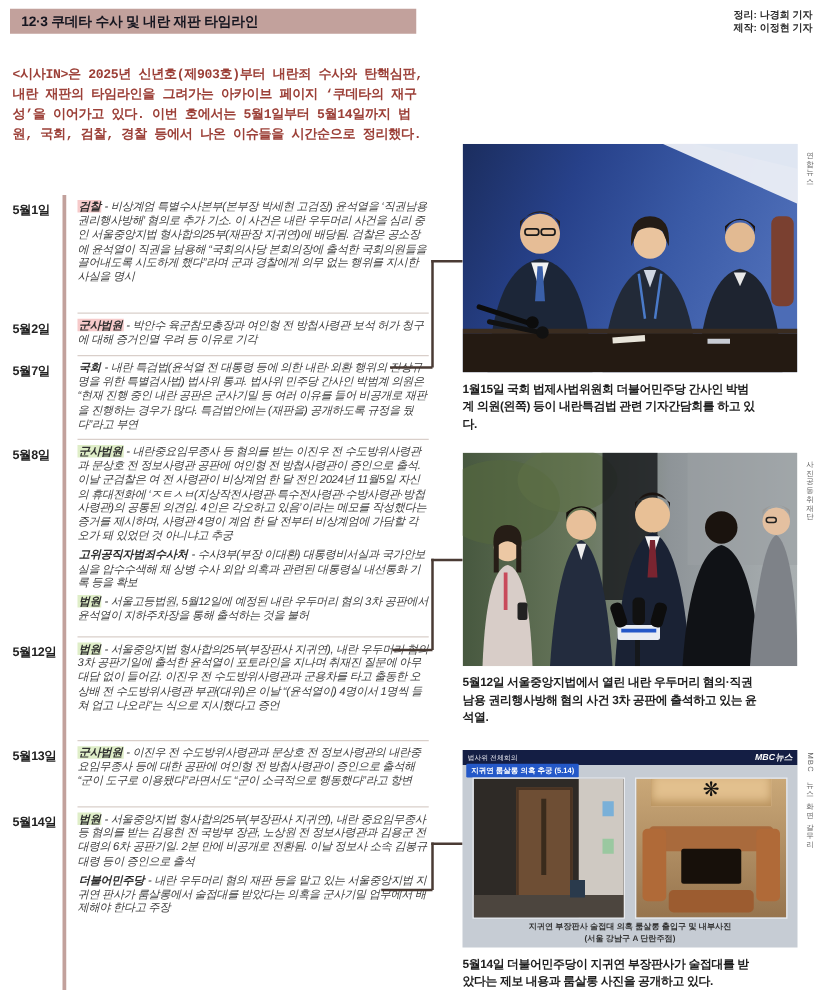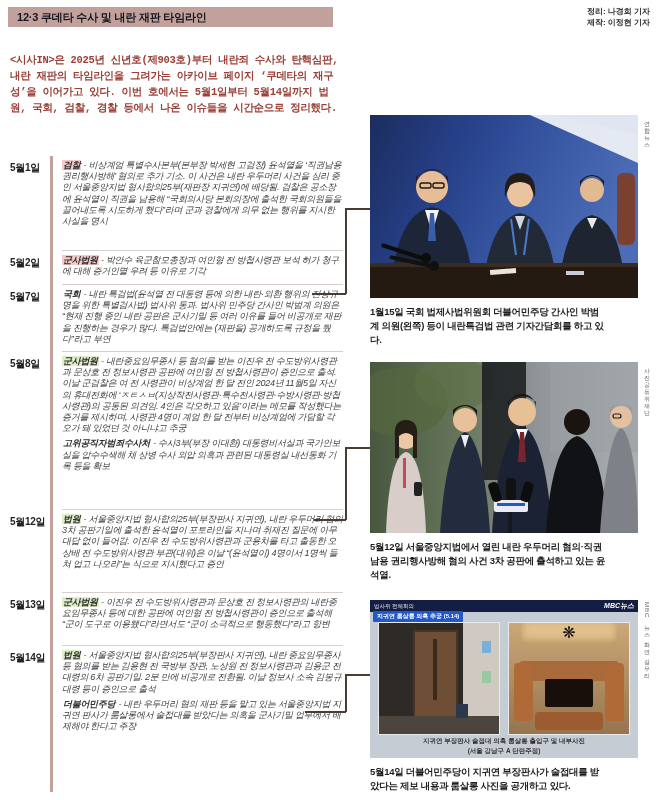--- a/index.html
+++ b/index.html
@@ -110,20 +110,21 @@
     <div class="tl-content">
       <p class="tl-item"><span class="tag">국회</span> <span>- 내란 특검법(윤석열 전 대통령 등에 의한 내란·외환 행위의 진상규명을 위한 특별검사법) 법사위 통과. 법사위 민주당 간사인 박범계 의원은 “현재 진행 중인 내란 공판은 군사기밀 등 여러 이유를 들어 비공개로 재판을 진행하는 경우가 많다. 특검법안에는 (재판을) 공개하도록 규정을 뒀다”라고 부연</span></p>
     </div>
   </div>
 
   <div class="tl-row" style="top:356px">
     <div class="tl-date">5월8일</div>
     <div class="tl-content">
       <p class="tl-item"><span class="tag hl-green">군사법원</span> <span>- 내란중요임무종사 등 혐의를 받는 이진우 전 수도방위사령관과 문상호 전 정보사령관 공판에 여인형 전 방첩사령관이 증인으로 출석. 이날 군검찰은 여 전 사령관이 비상계엄 한 달 전인 2024년 11월5일 자신의 휴대전화에 ‘ㅈㅌㅅㅂ(지상작전사령관·특수전사령관·수방사령관·방첩사령관)의 공통된 의견임. 4인은 각오하고 있음’이라는 메모를 작성했다는 증거를 제시하며, 사령관 4명이 계엄 한 달 전부터 비상계엄에 가담할 각오가 돼 있었던 것 아니냐고 추궁</span></p>
       <p class="tl-item"><span class="tag">고위공직자범죄수사처</span> <span>- 수사3부(부장 이대환) 대통령비서실과 국가안보실을 압수수색해 채 상병 수사 외압 의혹과 관련된 대통령실 내선통화 기록 등을 확보</span></p>
+      <p class="tl-item"><span class="tag hl-green">법원</span> <span>- 서울고등법원, 5월12일에 예정된 내란 우두머리 혐의 3차 공판에서 윤석열이 지하주차장을 통해 출석하는 것을 불허</span></p>
     </div>
   </div>
 
   <div class="tl-row" style="top:514px">
     <div class="tl-date">5월12일</div>
     <div class="tl-content">
       <p class="tl-item"><span class="tag hl-green">법원</span> <span>- 서울중앙지법 형사합의25부(부장판사 지귀연), 내란 우두머리 혐의 3차 공판기일에 출석한 윤석열이 포토라인을 지나며 취재진 질문에 아무 대답 없이 들어감. 이진우 전 수도방위사령관과 군용차를 타고 출동한 오상배 전 수도방위사령관 부관(대위)은 이날 “(윤석열이) 4명이서 1명씩 들쳐 업고 나오라”는 식으로 지시했다고 증언</span></p>
     </div>
   </div>
 

